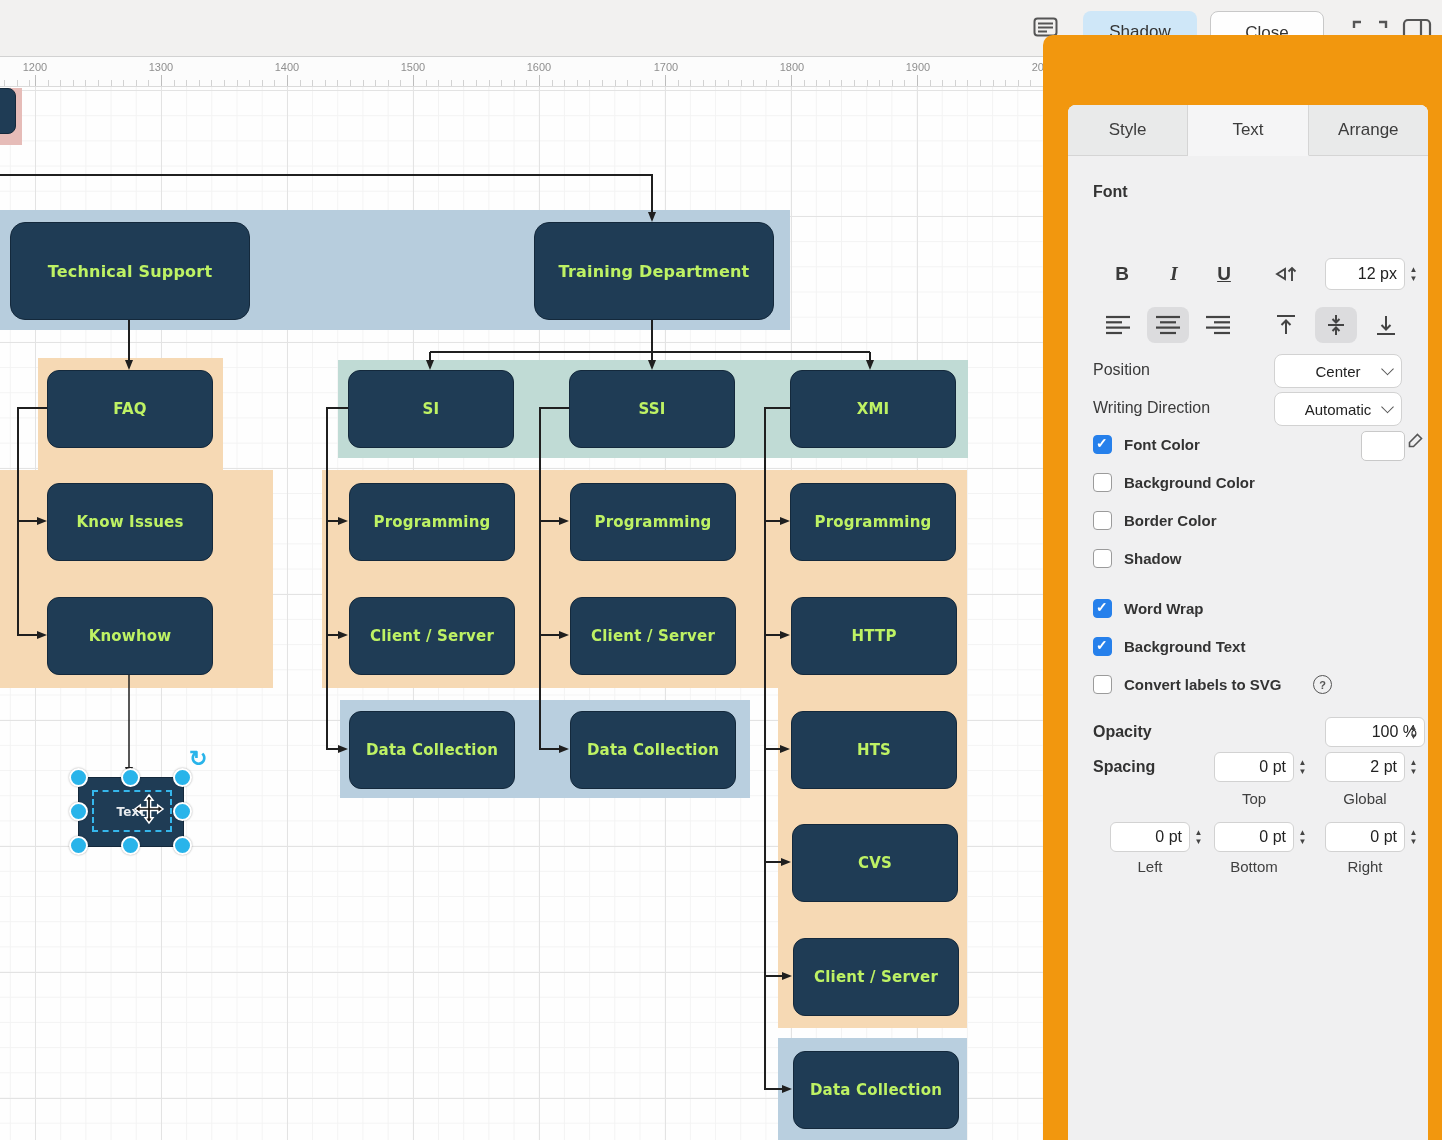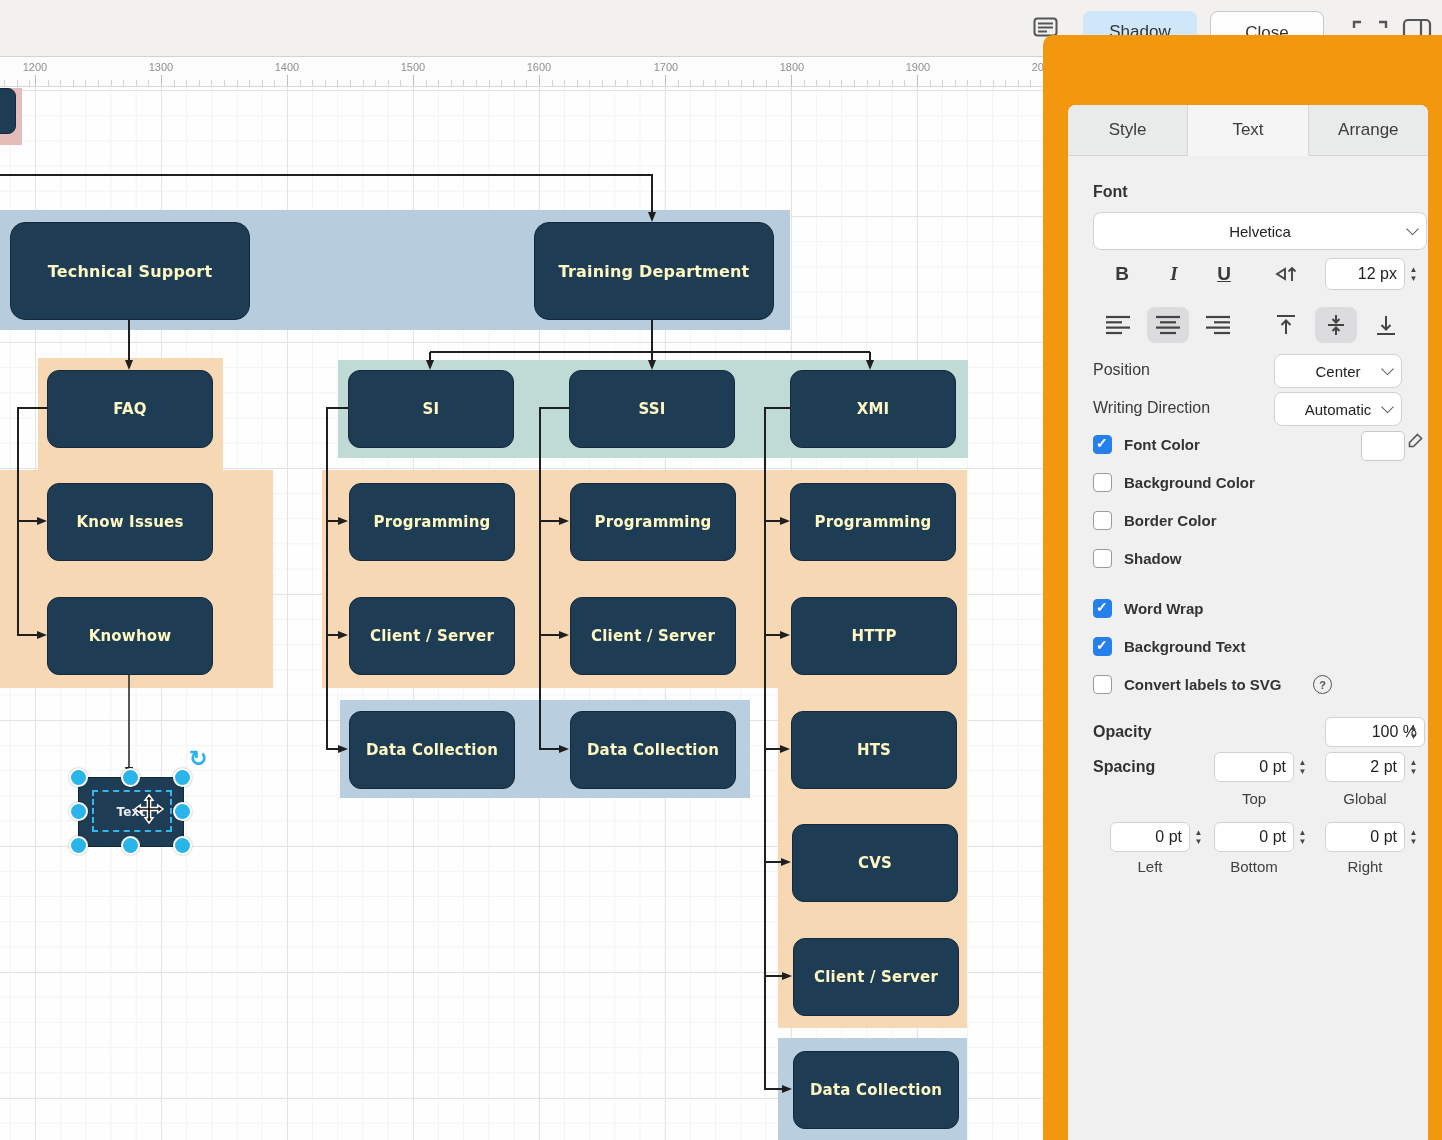--- a/index.html
+++ b/index.html
@@ -31,21 +31,21 @@
           background-position:35px 4px,35px 4px,35px 4px,35px 4px;z-index:1;}
   .band{position:absolute;z-index:1;}
   .b-blue{background:var(--band-blue,#B7CDDD);}
   .b-teal{background:var(--band-teal,#C0DBD5);}
   .b-orange{background:var(--band-orange,#F6D9B4);}
   .b-lblue{background:var(--band-lightblue,#B9CFDF);}
   .b-pink{background:var(--band-pink,#E6BCB8);}
   svg.edges{position:absolute;left:0;top:0;width:1442px;height:1140px;z-index:3;pointer-events:none;}
   .node{position:absolute;background:var(--node,#1F3C55);border:1px solid #14293C;border-radius:12px;
         display:flex;align-items:center;justify-content:center;z-index:4;}
-  .node .nlabel{color:#fef9c3;font-family:"DejaVu Sans",sans-serif;font-weight:bold;font-size:15px;
+  .node .nlabel{color:#bef264;font-family:"DejaVu Sans",sans-serif;font-weight:bold;font-size:15px;
         letter-spacing:.2px;text-align:center;}
   .node.big{border-radius:15px;}
   .node.big .nlabel{font-size:16px;}
   .node.small .nlabel{font-size:12px;color:#E8ECEF;}
   
   .sel-rect{position:absolute;border:2px dashed #35B7EC;z-index:6;}
   .handle{position:absolute;width:15px;height:15px;border-radius:50%;background:#29B4EA;
           border:2px solid #fff;box-shadow:0 0 2px rgba(0,0,0,.35);z-index:7;margin:-9px 0 0 -9px;}
   .rotate-ic{position:absolute;color:#29B4EA;font-size:22px;font-weight:bold;z-index:7;}
   .move-ic{position:absolute;z-index:8;}
@@ -265,24 +265,20 @@
       <div class="tab active">
           <span>Text</span>
         </div>
       <div class="tab">
           <span>Arrange</span>
         </div>
     </div>
 
     <div class="plabel" style="left:25px;top:78px;font-weight:700;font-size:16px">Font</div>
 
-    <div class="pselect" style="left:25px;top:107px;width:332px;height:36px">
-      <span>Helvetica</span>
-        <span class="chev"></span>
-    </div>
 
     <div class="fmtbtn" style="left:40px;top:155px;width:28px;height:28px;font-size:19px">
         <span>B</span>
       </div>
     <div class="fmtbtn" style="left:92px;top:155px;width:28px;height:28px;font-size:19px;font-style:italic;font-family:'Liberation Serif',serif">
         <span>I</span>
       </div>
     <div class="fmtbtn" style="left:142px;top:155px;width:28px;height:28px;font-size:19px;text-decoration:underline">
         <span>U</span>
       </div>

